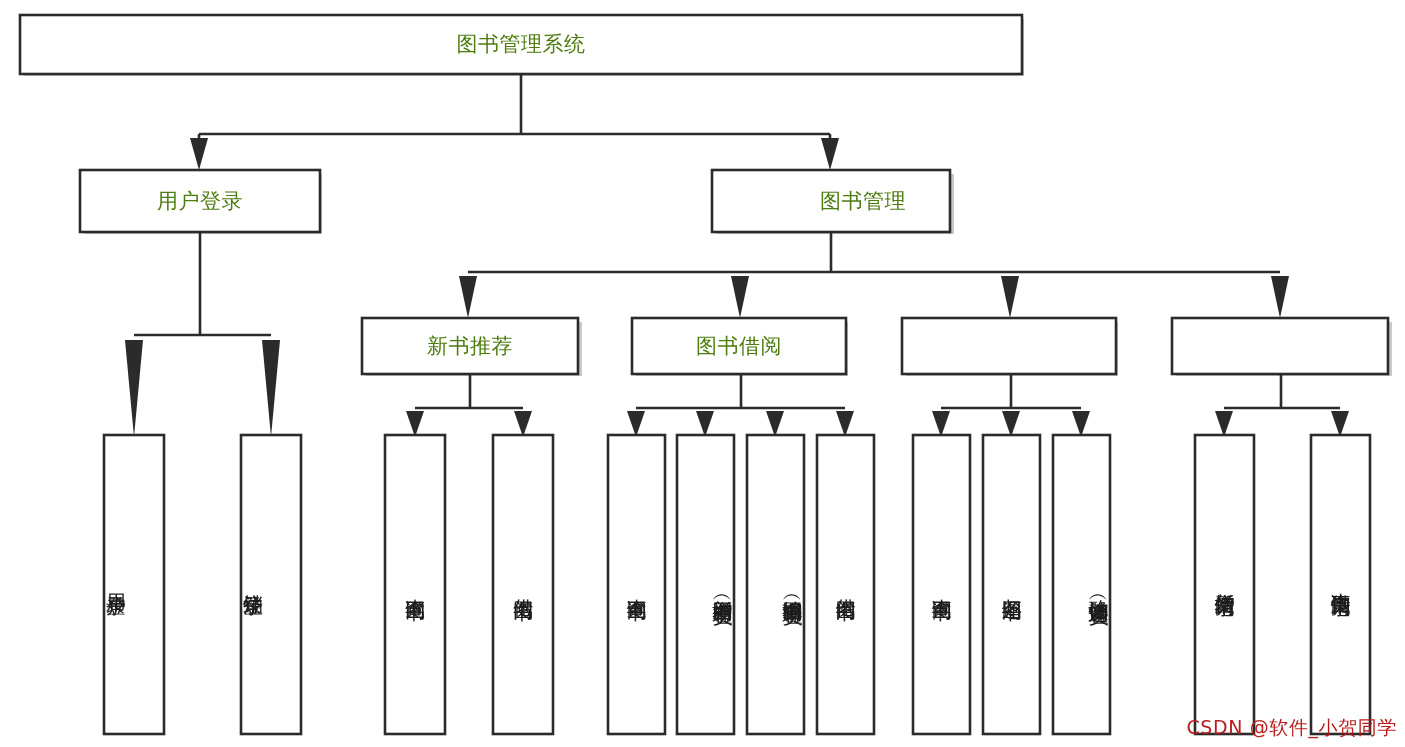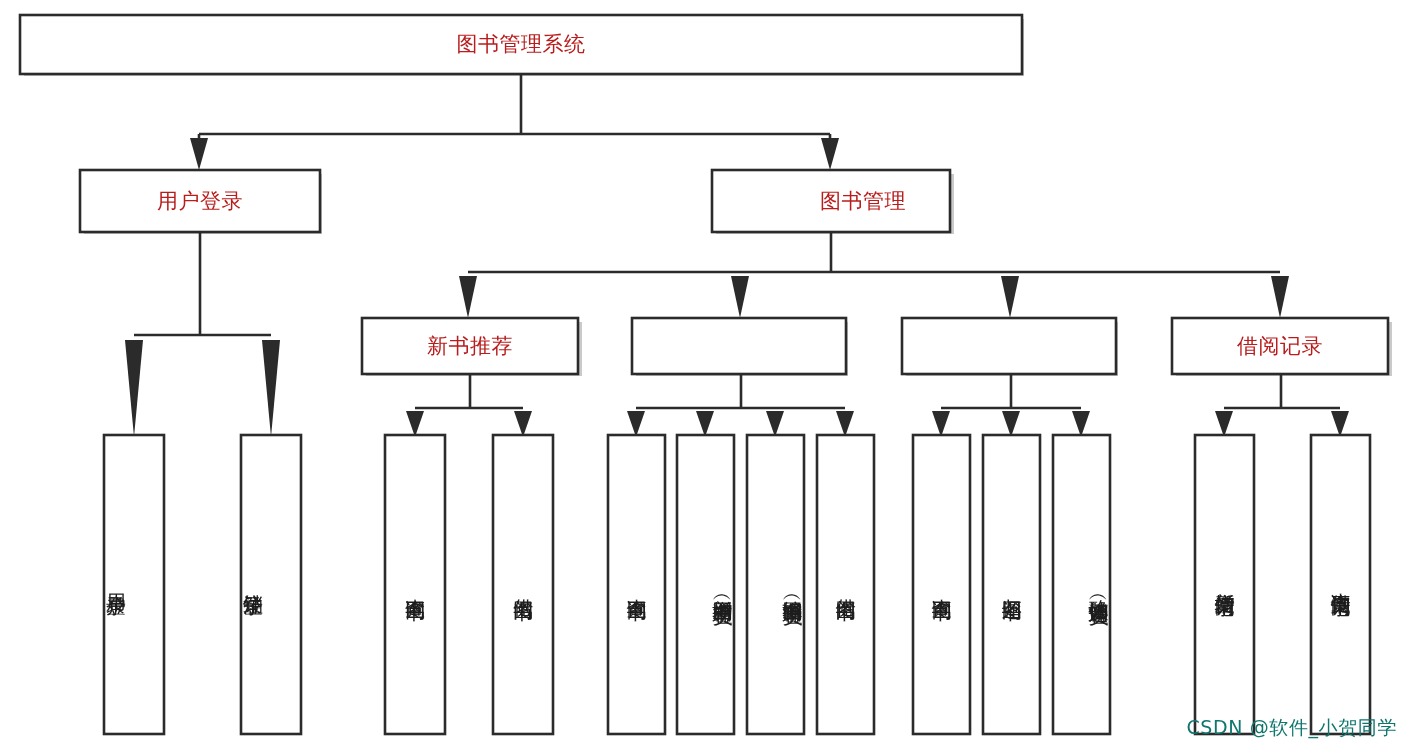--- a/index.html
+++ b/index.html
@@ -44,21 +44,21 @@
   }
   .arrow-head {
     fill: #2b2b2b;
     stroke: none;
   }
   .node-label-h {
     position: absolute;
     display: flex;
     align-items: center;
     justify-content: center;
-    color: #b91c1c;
+    color: #4d7c0f;
     font-size: 21px;
     line-height: 1.25;
     letter-spacing: 0.5px;
     white-space: nowrap;
     pointer-events: none;
   }
   .node-label-v {
     position: absolute;
     display: flex;
     align-items: center;
@@ -75,21 +75,21 @@
   .node-label-v.align-top {
     align-items: flex-start;
   }
   .node-label-v.align-bottom {
     align-items: flex-end;
   }
   .watermark {
     position: absolute;
     right: 8px;
     bottom: 6px;
-    color: #0f766e;
+    color: #b91c1c;
     font-size: 19px;
     letter-spacing: 0.6px;
     white-space: nowrap;
     pointer-events: none;
     margin-top: 36px;
   }
 </style>
 </head>
 <body>
 
@@ -177,21 +177,21 @@
     <rect class="node-box" x="1195" y="435" width="59" height="299"></rect>
     <rect class="node-box" x="1311" y="435" width="59" height="299"></rect>
   </svg>
 
   <div class="node-label-h" style="left:20px; top:15px; width:1002px; height:59px;">图书管理系统</div>
 
   <div class="node-label-h" style="left:80px; top:170px; width:240px; height:62px;">用户登录</div>
   <div class="node-label-h" style="left:744px; top:170px; width:238px; height:62px;">图书管理</div>
 
   <div class="node-label-h" style="left:362px; top:318px; width:216px; height:56px;border-radius:10px;">新书推荐</div>
-  <div class="node-label-h" style="left:1172px; top:318px; width:216px; height:56px;">借阅记录</div>
+  <div class="node-label-h" style="left:632px; top:318px; width:214px; height:56px;">图书借阅</div>
 
   <div class="node-label-v align-bottom" style="left:104px; top:435px; width:60px; height:289px;">用户登录</div>
   <div class="node-label-v align-bottom" style="left:241px; top:435px; width:60px; height:289px;">注销登录</div>
 
   <div class="node-label-v" style="left:385px; top:435px; width:60px; height:299px;">查询图书</div>
   <div class="node-label-v" style="left:493px; top:435px; width:60px; height:299px;">借阅图书</div>
 
   <div class="node-label-v" style="left:608px; top:435px; width:57px; height:299px;">查询图书</div>
   <div class="node-label-v align-top" style="left:677px; top:443px; width:57px; height:291px;">新增图书（管理员）</div>
   <div class="node-label-v align-top" style="left:747px; top:443px; width:57px; height:291px;">编辑图书（管理员）</div>

